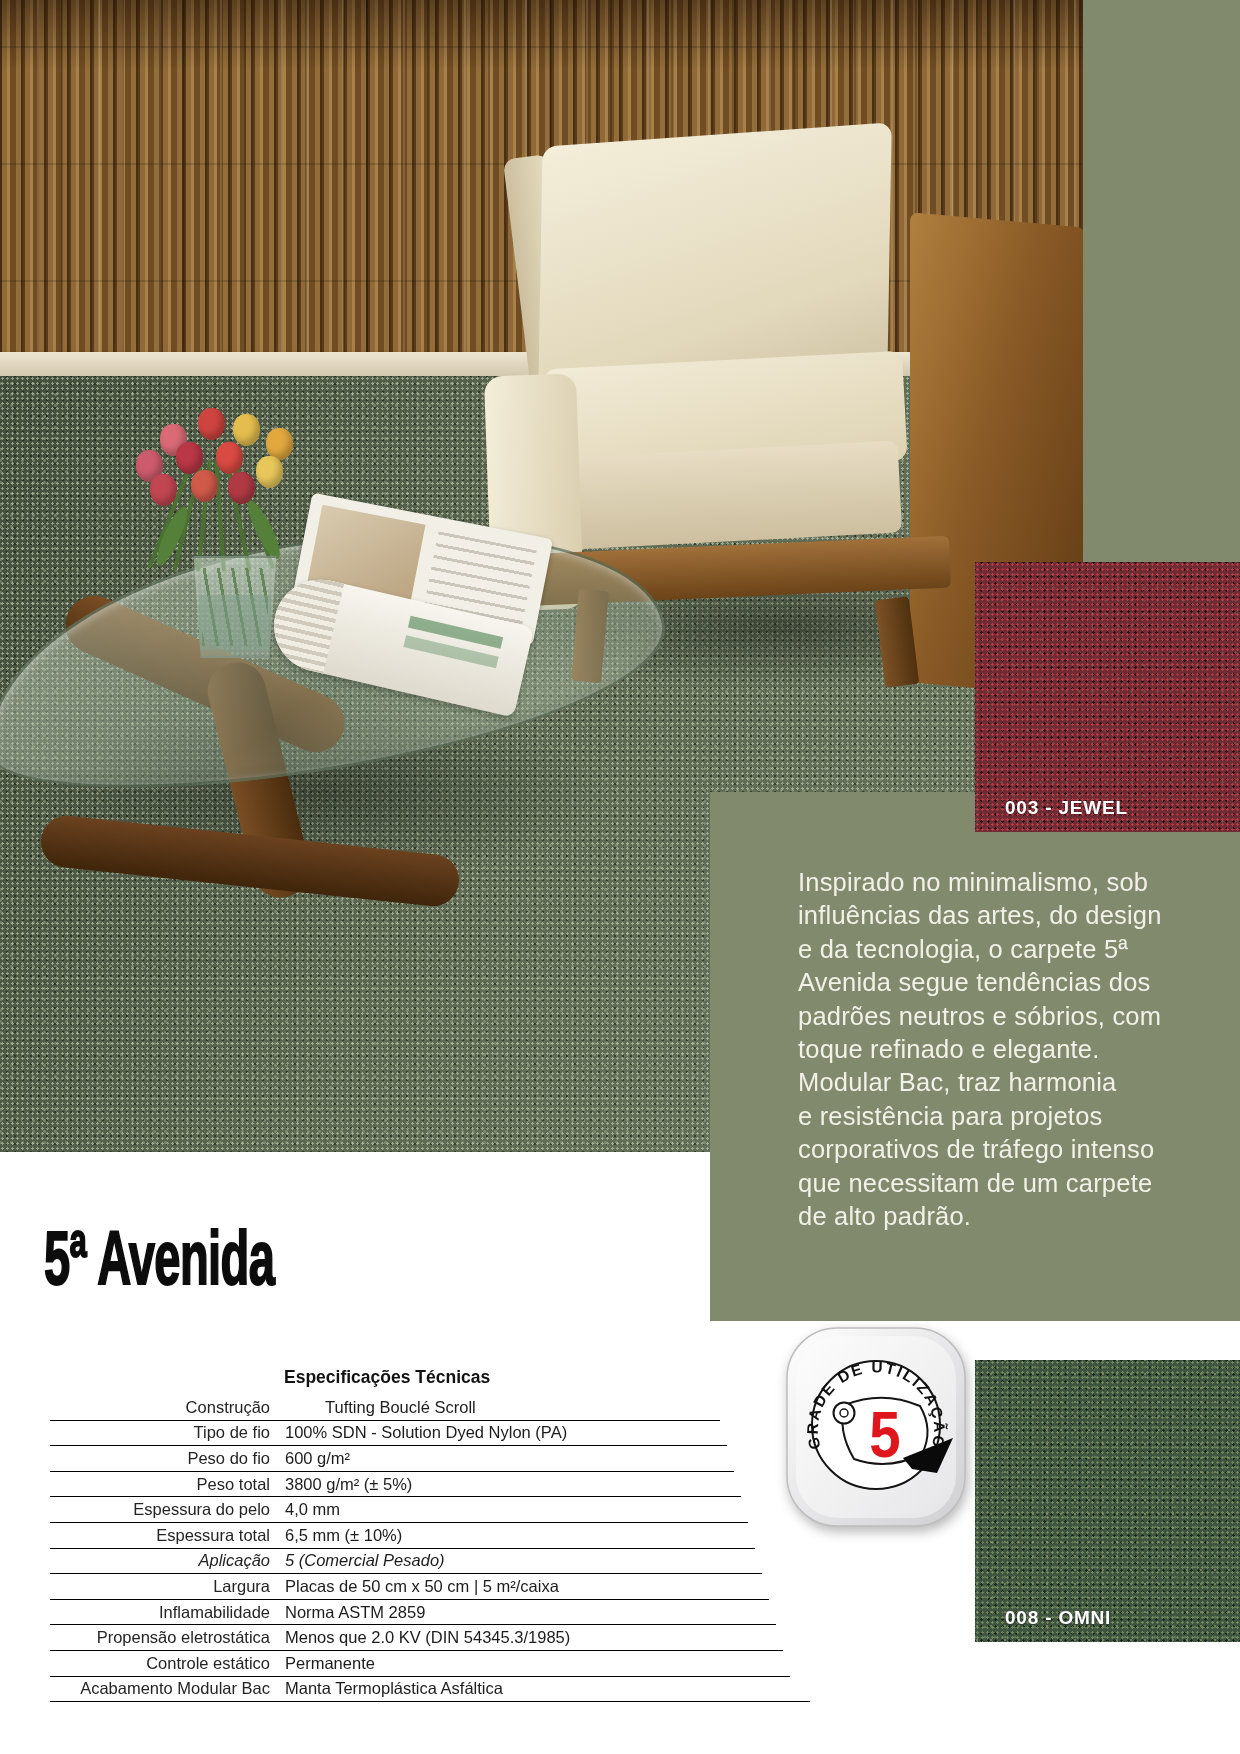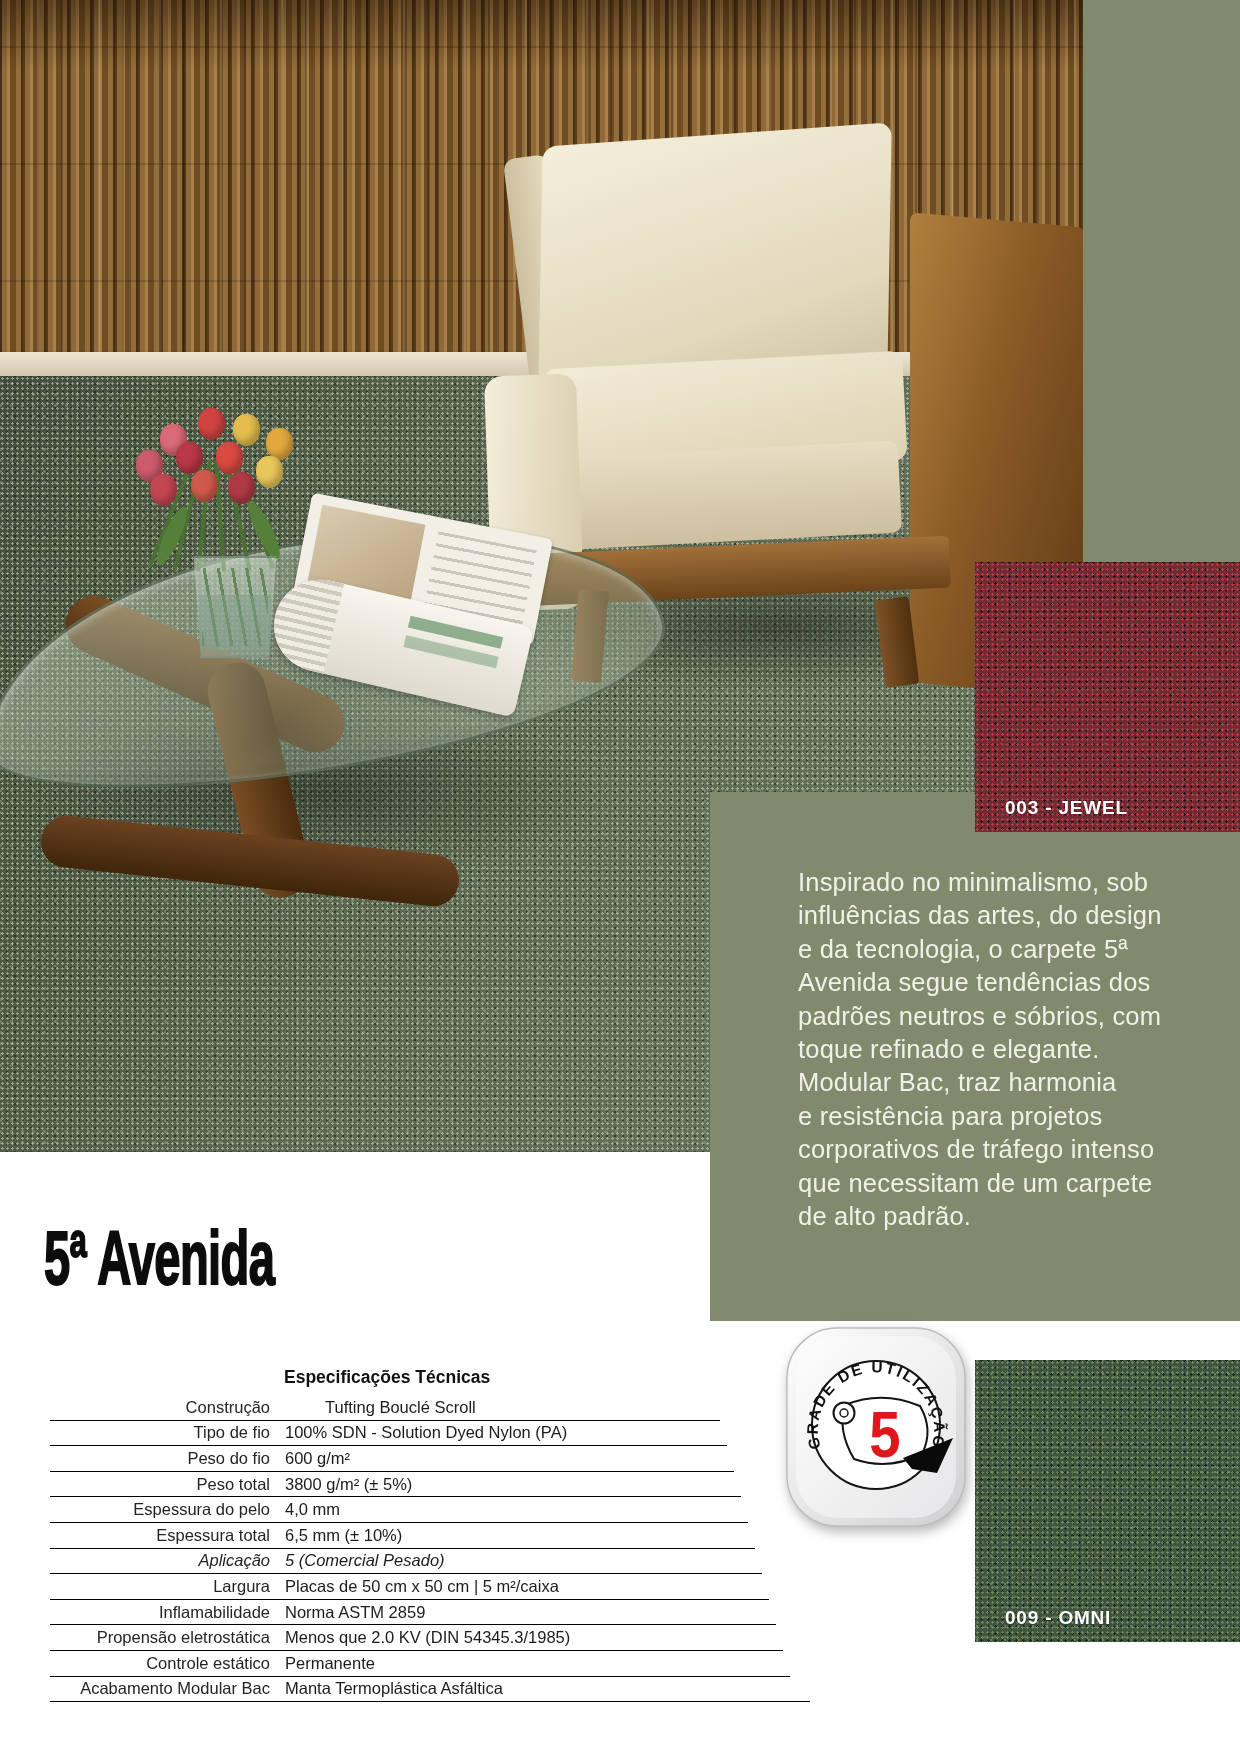--- a/index.html
+++ b/index.html
@@ -255,21 +255,21 @@
       <div>corporativos de tráfego intenso</div>
       <div>que necessitam de um carpete</div>
       <div>de alto padrão.</div>
     </div>
   </div>
 
   <div class="swatch swatch-jewel">
     <span class="swatch-label">003 - JEWEL</span>
   </div>
   <div class="swatch swatch-omni">
-    <span class="swatch-label">009 - OMNI</span>
+    <span class="swatch-label">008 - OMNI</span>
   </div>
 
   <div class="title">5ª Avenida</div>
 
   <div class="specs">
     <div class="specs-heading">Especificações Técnicas</div>
     <div class="spec-row">
       <div class="spec-label">Construção</div>
       <div class="spec-value">Tufting Bouclé Scroll</div>
     </div>

